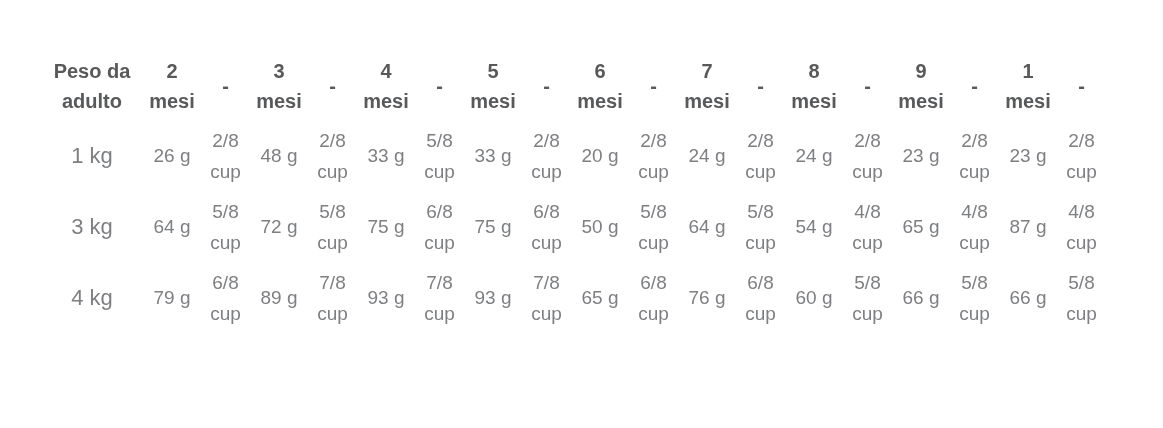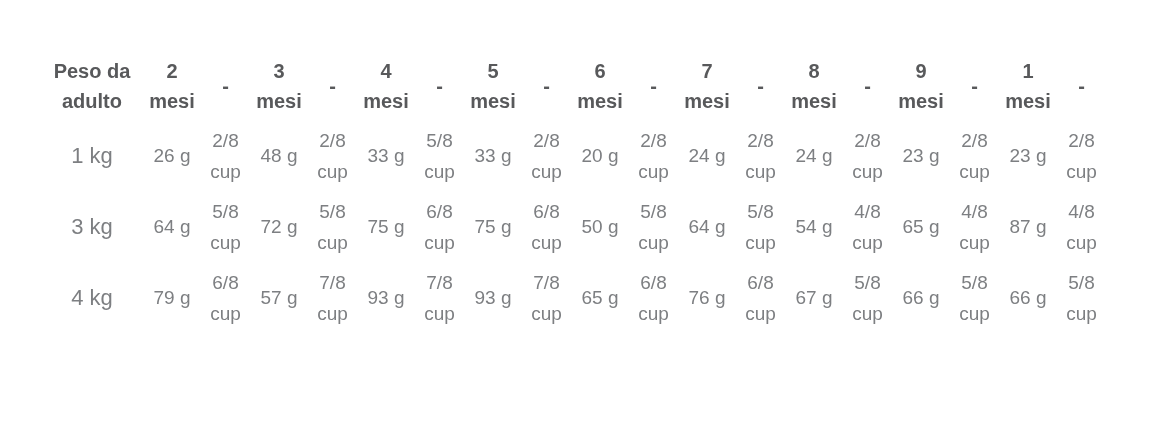--- a/index.html
+++ b/index.html
@@ -128,31 +128,31 @@
           <td class="cup"><span class="frac">4/8</span><br><span class="word">cup</span></td>
           <td class="grams">65 g</td>
           <td class="cup"><span class="frac">4/8</span><br><span class="word">cup</span></td>
           <td class="grams">87 g</td>
           <td class="cup"><span class="frac">4/8</span><br><span class="word">cup</span></td>
         </tr>
         <tr>
           <th class="weight">4 kg</th>
           <td class="grams">79 g</td>
           <td class="cup"><span class="frac">6/8</span><br><span class="word">cup</span></td>
-          <td class="grams">57 g</td>
+          <td class="grams">89 g</td>
           <td class="cup"><span class="frac">7/8</span><br><span class="word">cup</span></td>
           <td class="grams">93 g</td>
           <td class="cup"><span class="frac">7/8</span><br><span class="word">cup</span></td>
           <td class="grams">93 g</td>
           <td class="cup"><span class="frac">7/8</span><br><span class="word">cup</span></td>
           <td class="grams">65 g</td>
           <td class="cup"><span class="frac">6/8</span><br><span class="word">cup</span></td>
           <td class="grams">76 g</td>
           <td class="cup"><span class="frac">6/8</span><br><span class="word">cup</span></td>
-          <td class="grams">67 g</td>
+          <td class="grams">60 g</td>
           <td class="cup"><span class="frac">5/8</span><br><span class="word">cup</span></td>
           <td class="grams">66 g</td>
           <td class="cup"><span class="frac">5/8</span><br><span class="word">cup</span></td>
           <td class="grams">66 g</td>
           <td class="cup"><span class="frac">5/8</span><br><span class="word">cup</span></td>
         </tr>
       </tbody>
   </table>
 </div>
 

